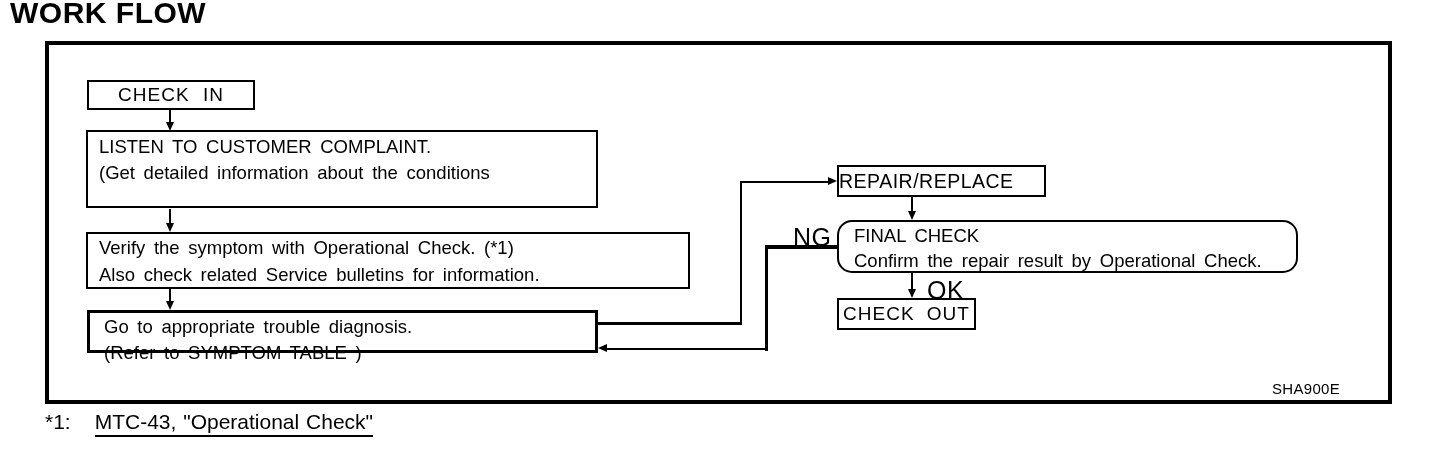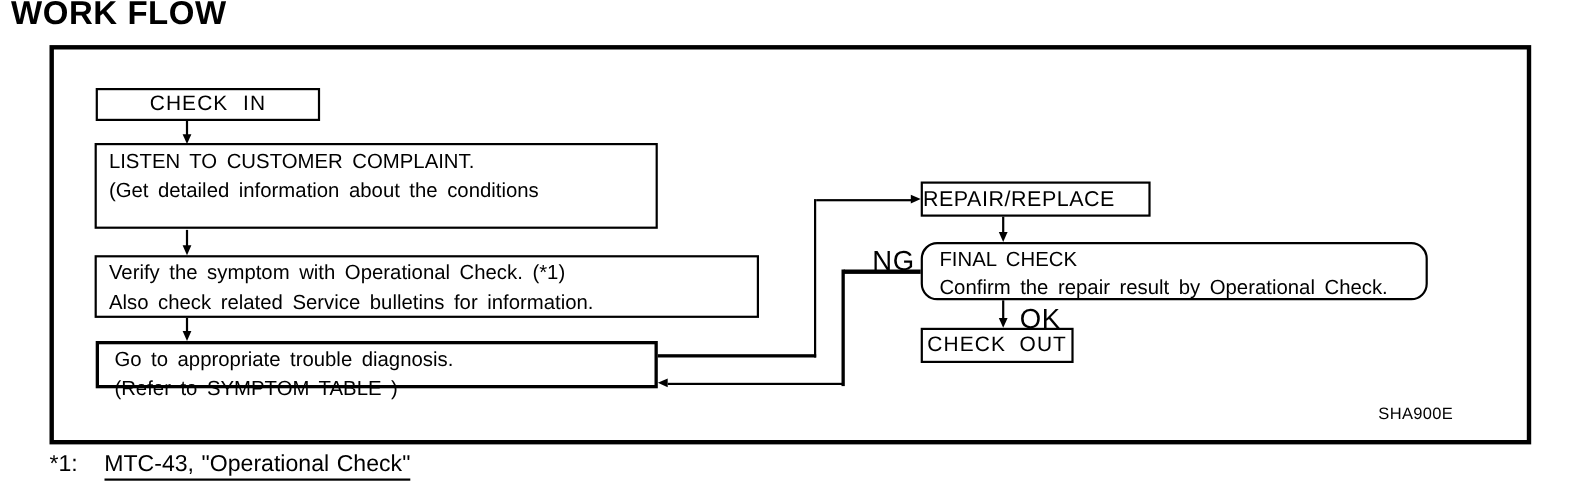--- a/index.html
+++ b/index.html
@@ -14,36 +14,36 @@
   }
   .frame{
     position:absolute;left:45px;top:41px;width:1339px;height:355px;
     border:4px solid #000;background:#fff;
   }
   .node{
     position:absolute;background:#fff;border:2px solid #000;
     box-sizing:border-box;font-size:18.5px;word-spacing:3.5px;white-space:nowrap;
   }
   .node .ln{display:block;}
-  .n-checkin{left:87px;top:80px;width:204px;height:30px;text-align:center;line-height:26px;font-size:19px;word-spacing:7px;letter-spacing:1px;}
+  .n-checkin{left:87px;top:80px;width:168px;height:30px;text-align:center;line-height:26px;font-size:19px;word-spacing:7px;letter-spacing:1px;}
   .n-listen{left:86px;top:130px;width:512px;height:78px;padding:2px 0 0 11px;line-height:25.6px;}
   .n-verify{left:86px;top:232px;width:604px;height:57px;padding:1px 0 0 11px;line-height:26.5px;}
   .n-goto{left:87px;top:310px;width:511px;height:43px;border-width:3px;padding:1px 0 0 14px;line-height:26px;}
   .n-repair{left:837px;top:165px;width:209px;height:32px;text-align:left;line-height:28px;font-size:19.5px;letter-spacing:0.5px;}
   .n-final{left:837px;top:220px;width:461px;height:53px;padding:2px 0 0 15px;line-height:24.5px;border-radius:15px;}
   .n-checkout{left:837px;top:298px;width:139px;height:32px;text-align:center;line-height:28px;font-size:19px;word-spacing:6px;letter-spacing:1px;}
   .seg{position:absolute;background:#000;}
   .head{position:absolute;width:0;height:0;}
   .head-down{border-left:4px solid transparent;border-right:4px solid transparent;border-top:9px solid #000;}
   .head-right{border-top:4.5px solid transparent;border-bottom:4.5px solid transparent;border-left:9px solid #000;}
   .head-left{border-top:4.5px solid transparent;border-bottom:4.5px solid transparent;border-right:9px solid #000;}
   .edge-label{position:absolute;font-size:25px;letter-spacing:0.5px;}
   .lbl-ng{left:793px;top:223px;}
   .lbl-ok{left:927px;top:276px;}
-  .fig-code{position:absolute;left:1253px;top:368px;width:106px;text-align:left;font-size:15px;letter-spacing:0.3px;}
+  .fig-code{position:absolute;left:1253px;top:380px;width:106px;text-align:center;font-size:15px;letter-spacing:0.3px;}
   .footnote{position:absolute;left:45px;top:410px;font-size:21px;}
   .footnote .marker{display:inline-block;}
   .footnote .ref-link{
     display:inline-block;margin-left:24px;color:#000;text-decoration:none;
     border-bottom:2px solid #000;padding-bottom:1px;cursor:pointer;word-spacing:1px;
   }
 </style>
 </head>
 <body>
 

